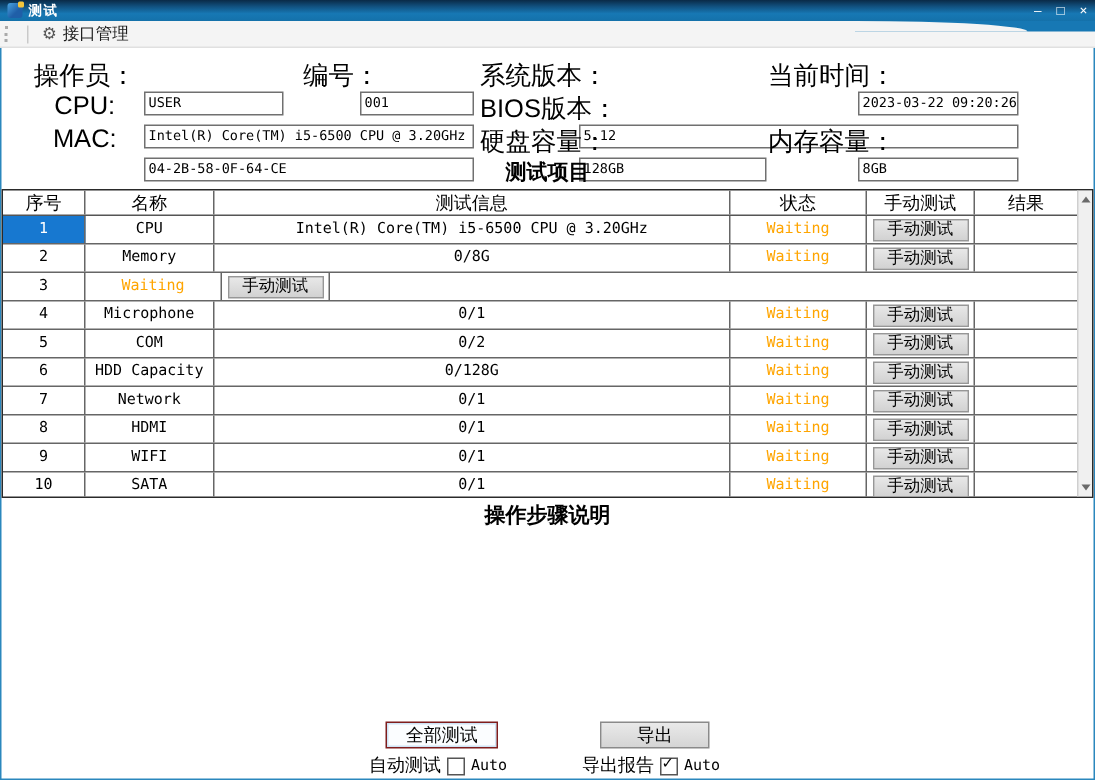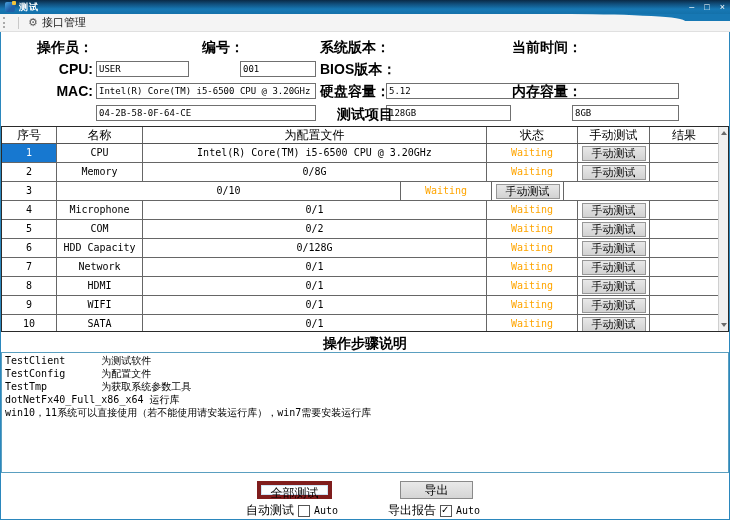--- a/index.html
+++ b/index.html
@@ -22,21 +22,21 @@
   .toolbar{position:absolute;top:14px;left:0;right:0;height:17px;background:#f4f4f4;border-bottom:1px solid #e0e0e0;
     display:flex;align-items:center;font-size:11px;color:#1a1a1a;padding-left:3px;z-index:3;}
   .grip{width:3px;height:11px;border-left:2px dotted #aaa;margin-right:5px;}
   .tbitem{display:flex;align-items:center;gap:4px;padding:1px 4px;cursor:default;}
   .foldericon{display:inline-block;width:13px;height:9px;background:#f6c84c;border:1px solid #c09a2e;border-radius:1px;position:relative;}
   .foldericon::before{content:"";position:absolute;top:-3px;left:0;width:5px;height:2px;background:#f6c84c;border:1px solid #c09a2e;border-bottom:none;border-radius:1px 1px 0 0;}
   .gearicon{font-size:11px;line-height:11px;color:#555;font-family:"DejaVu Sans",sans-serif;}
   .tbsep{width:1px;height:12px;background:#c9c9c9;margin:0 5px;}
 
   
-  .fl{position:absolute;font-size:14px;color:#000;text-align:right;white-space:nowrap;font-weight:bold;}
+  .fl{position:absolute;font-size:17px;color:#000;text-align:center;white-space:nowrap;}
   .fi{position:absolute;height:14px;background:#fff;border:1px solid #707070;
     font-family:"DejaVu Sans Mono","Liberation Mono",monospace;font-size:9px;line-height:14px;
     padding:0 2px;white-space:nowrap;overflow:hidden;color:#000;margin-top:24px;}
 
   
   .sectitle{position:absolute;left:0;right:0;text-align:center;font-family:"Liberation Serif",serif;
     font-weight:bold;font-size:14px;color:#000;}
 
   
   .table{position:absolute;left:1px;top:126px;width:728px;height:206px;border:1px solid #2a2a2a;box-sizing:border-box;background:#fff;overflow:hidden;}
@@ -60,21 +60,21 @@
   .arr-up{top:4px;border-bottom:4px solid #6a6a6a;}
   .arr-down{bottom:4px;border-top:4px solid #6a6a6a;}
 
   
   .instrbox{position:absolute;left:1px;top:352px;width:728px;height:121px;box-sizing:border-box;
     border:1px solid #5a9fc0;background:#fff;font-family:"DejaVu Sans Mono","Liberation Mono",monospace;
     font-size:10px;line-height:13px;padding:1px 3px;white-space:pre;overflow:hidden;color:#000;}
 
   
   .btn{position:absolute;height:18px;box-sizing:border-box;font-size:12px;line-height:16px;text-align:center;color:#000;padding:0;}
-  .btn-testall{left:257px;top:481px;width:75px;background:#fbfdff;border:4px solid #7f1d1d;box-shadow:inset 0 0 0 1px #cfe4f5;}
+  .btn-testall{left:257px;top:481px;width:75px;background:#fbfdff;border:1px solid #7f1d1d;box-shadow:inset 0 0 0 1px #cfe4f5;}
   .btn-export{left:400px;top:481px;width:73px;background:linear-gradient(#e9e9e9,#d5d5d5);border:1px solid #8a8a8a;}
   .ckrow{position:absolute;top:502px;font-size:12px;color:#000;display:flex;align-items:center;white-space:nowrap;}
   .ckrow .opt{font-family:"DejaVu Sans Mono","Liberation Mono",monospace;font-size:10px;}
   .ckbox{display:inline-block;width:10px;height:10px;border:1px solid #555;background:#fff;margin:0 4px;position:relative;box-sizing:content-box;}
   .ckbox.checked::after{content:"✓";position:absolute;left:0px;top:-2px;font-size:10px;color:#000;font-family:"DejaVu Sans",sans-serif;}
 </style>
 </head>
 <body>
 
 <div class="win">
@@ -98,40 +98,41 @@
       <span>接口管理</span>
     </span>
   </div>
 
   <div class="fl" style="left:20px;top:39px;width:73px;">操作员：</div>
   <div class="fi" style="left:96px;top:37px;width:87px;">USER</div>
   <div class="fl" style="left:202px;top:39px;width:36px;">编号：</div>
   <div class="fi" style="left:240px;top:37px;width:70px;">001</div>
   <div class="fl" style="left:320px;top:39px;width:62px;">系统版本：</div>
   <div class="fl" style="left:512px;top:39px;width:56px;">当前时间：</div>
+  <div class="fi" style="left:572px;top:37px;width:101px;">2023-03-22 09:20:26</div>
 
   <div class="fl" style="left:20px;top:61px;width:73px;">CPU:</div>
   <div class="fi" style="left:96px;top:59px;width:214px;">Intel(R) Core(TM) i5-6500 CPU @ 3.20GHz</div>
   <div class="fl" style="left:320px;top:61px;width:62px;">BIOS版本：</div>
   <div class="fi" style="left:386px;top:59px;width:287px;">5.12</div>
 
   <div class="fl" style="left:20px;top:83px;width:73px;">MAC:</div>
   <div class="fi" style="left:96px;top:81px;width:214px;">04-2B-58-0F-64-CE</div>
   <div class="fl" style="left:320px;top:83px;width:62px;">硬盘容量：</div>
   <div class="fi" style="left:386px;top:81px;width:119px;">128GB</div>
   <div class="fl" style="left:512px;top:83px;width:56px;">内存容量：</div>
   <div class="fi" style="left:572px;top:81px;width:101px;">8GB</div>
 
   <div class="sectitle" style="top:106px;">测试项目</div>
 
   <div class="table">
     <div class="thead">
       <div class="c c-no">序号</div>
       <div class="c c-name">名称</div>
-      <div class="c c-info">为配置文件</div>
+      <div class="c c-info">测试信息</div>
       <div class="c c-status">状态</div>
       <div class="c c-btn">手动测试</div>
       <div class="c c-result">结果</div>
     </div>
     <div id="rows">
         <div class="trow selected">
           <div class="c c-no">1</div>
           <div class="c c-name">CPU</div>
           <div class="c c-info">Intel(R) Core(TM) i5-6500 CPU @ 3.20GHz</div>
           <div class="c c-status">Waiting</div>
@@ -145,21 +146,20 @@
           <div class="c c-name">Memory</div>
           <div class="c c-info">0/8G</div>
           <div class="c c-status">Waiting</div>
           <div class="c c-btn">
             <button class="manual-btn">手动测试</button>
           </div>
           <div class="c c-result"></div>
         </div>
         <div class="trow">
           <div class="c c-no">3</div>
-          <div class="c c-info">0/10</div>
           <div class="c c-status">Waiting</div>
           <div class="c c-btn">
             <button class="manual-btn">手动测试</button>
           </div>
           <div class="c c-result"></div>
         </div>
         <div class="trow">
           <div class="c c-no">4</div>
           <div class="c c-name">Microphone</div>
           <div class="c c-info">0/1</div>
@@ -230,25 +230,20 @@
           <div class="c c-result"></div>
         </div>
       </div>
     <div class="vscroll">
       <span class="arr arr-up"></span>
       <span class="arr arr-down"></span>
     </div>
   </div>
 
   <div class="sectitle" style="top:335px;">操作步骤说明</div>
-  <div class="instrbox">TestClient      为测试软件
-TestConfig      为配置文件
-TestTmp         为获取系统参数工具
-dotNetFx40_Full_x86_x64 运行库
-win10，11系统可以直接使用（若不能使用请安装运行库），win7需要安装运行库</div>
 
   <button class="btn btn-testall">全部测试</button>
   <button class="btn btn-export">导出</button>
 
   <div class="ckrow" style="left:246px;">
     <span>自动测试</span>
     <span class="ckbox" id="cb-auto"></span>
     <span class="opt">Auto</span>
   </div>
   <div class="ckrow" style="left:388px;">

